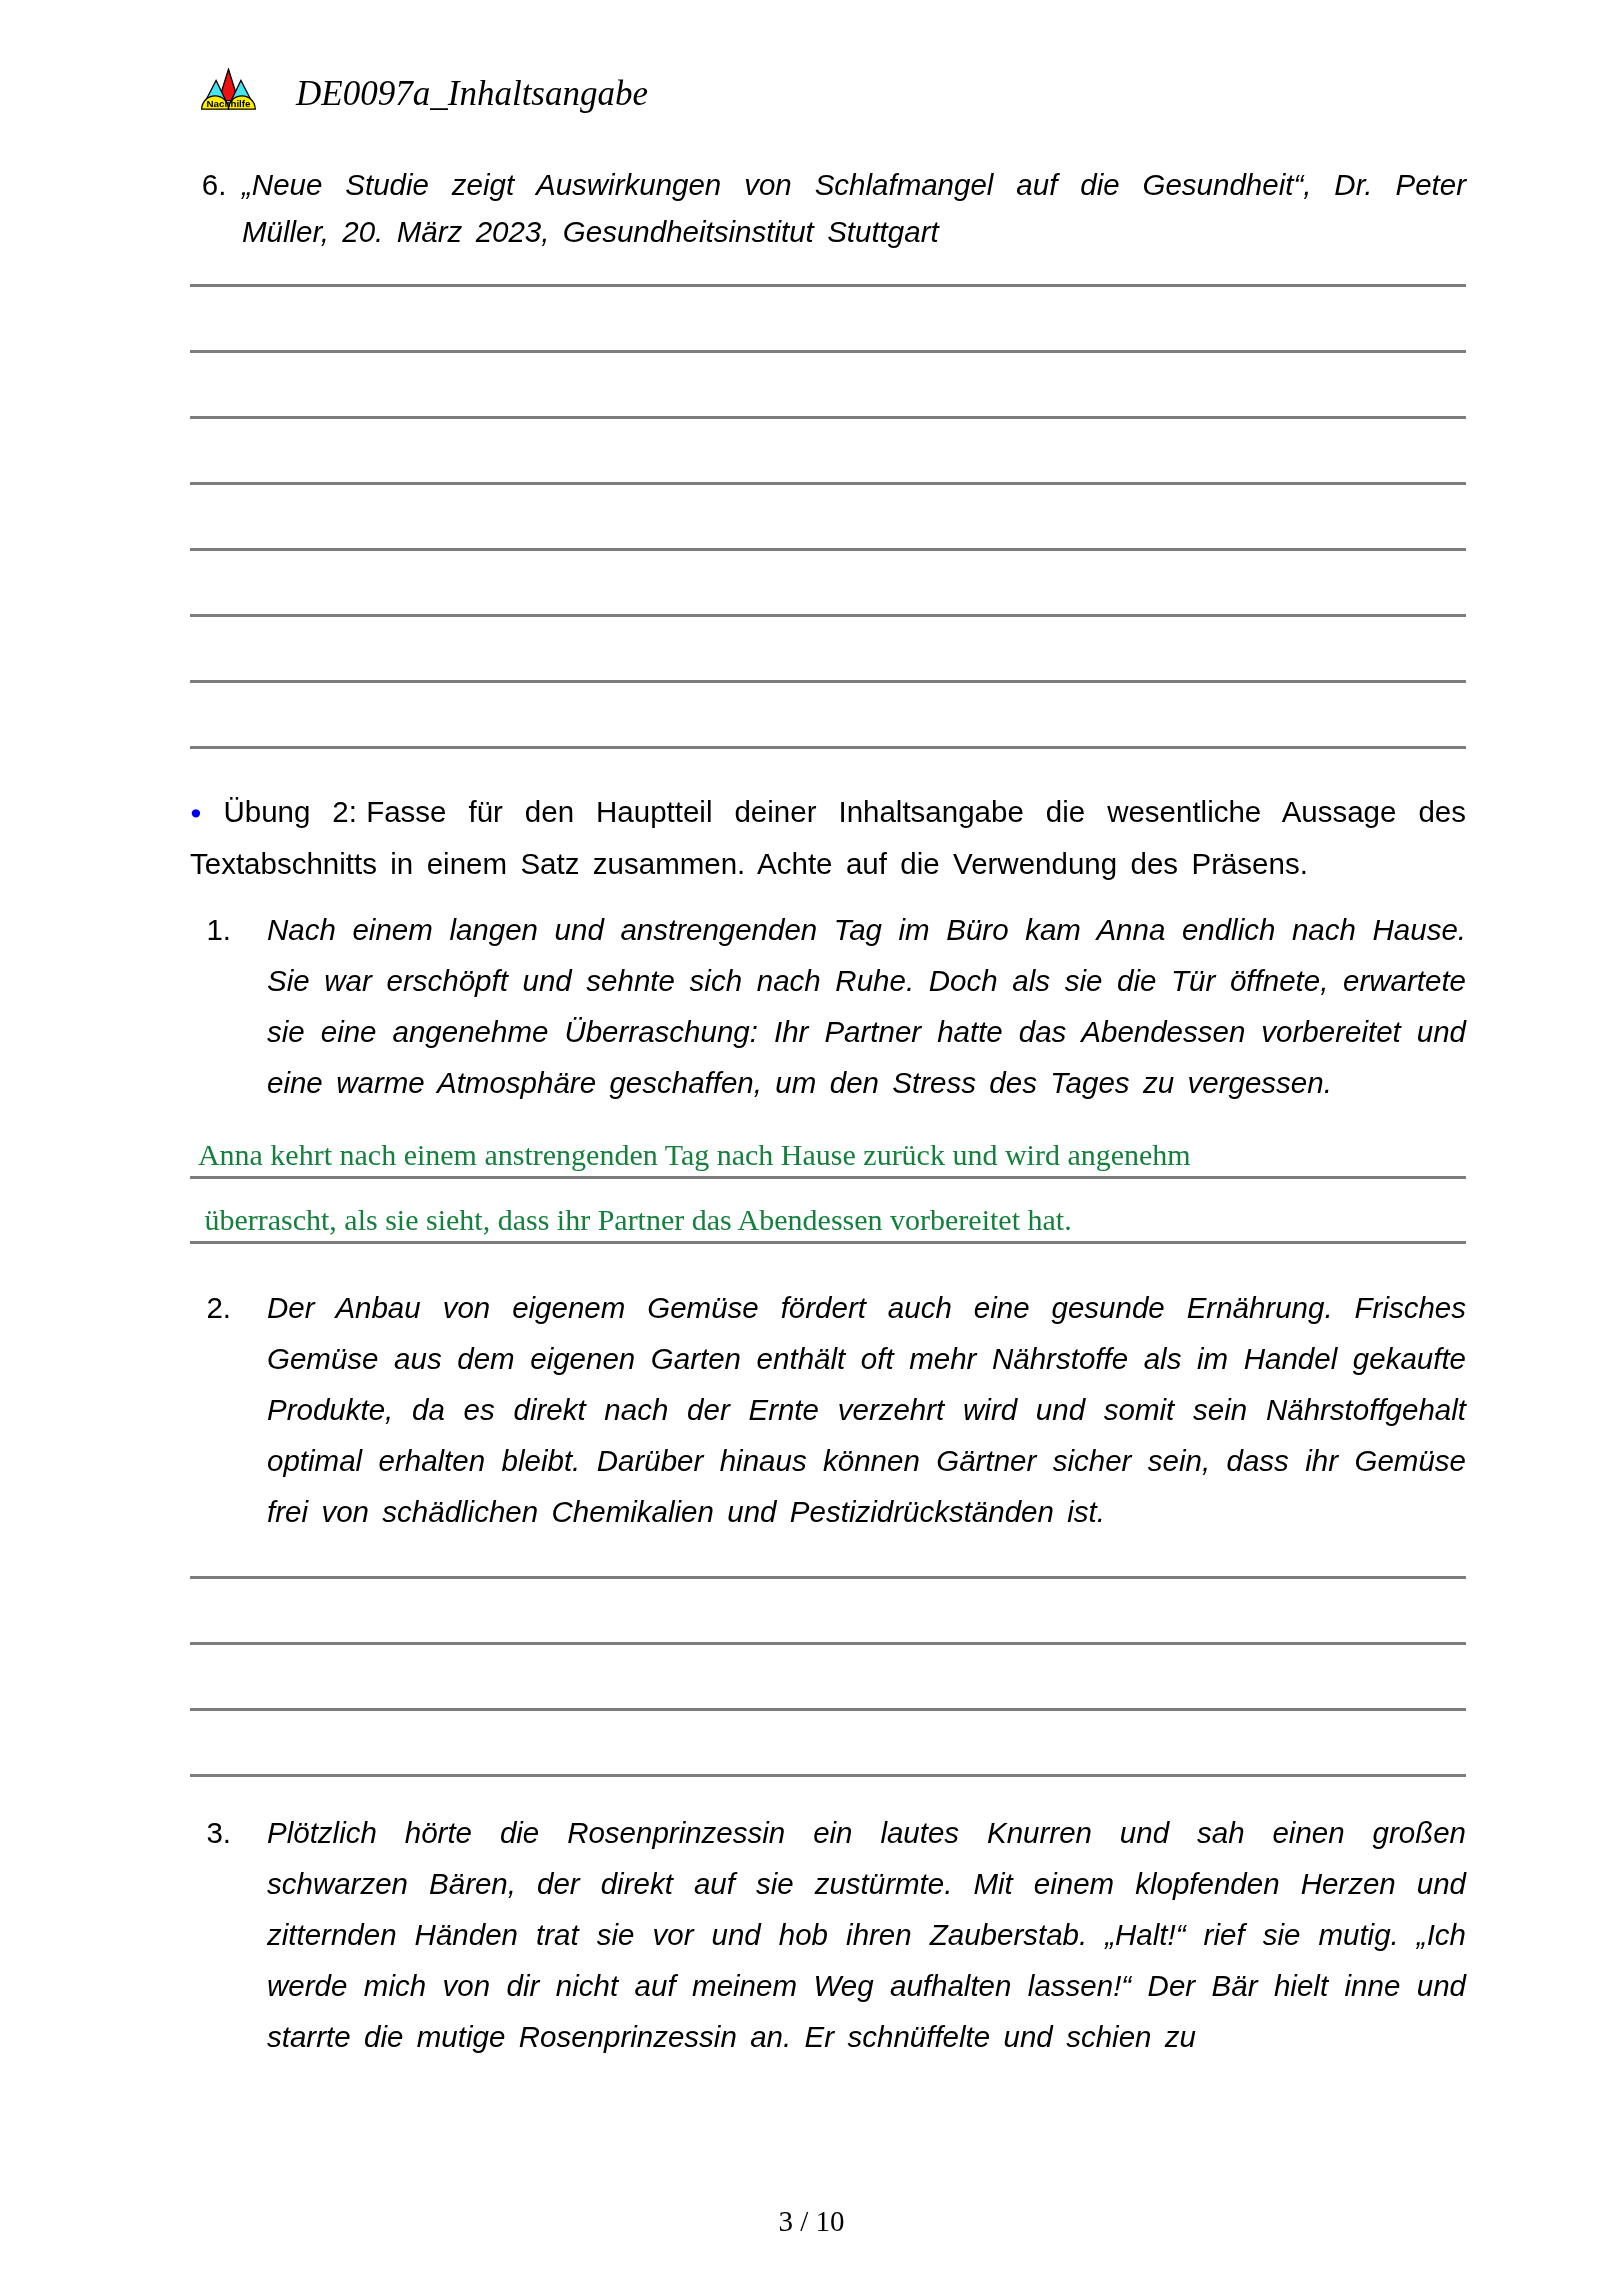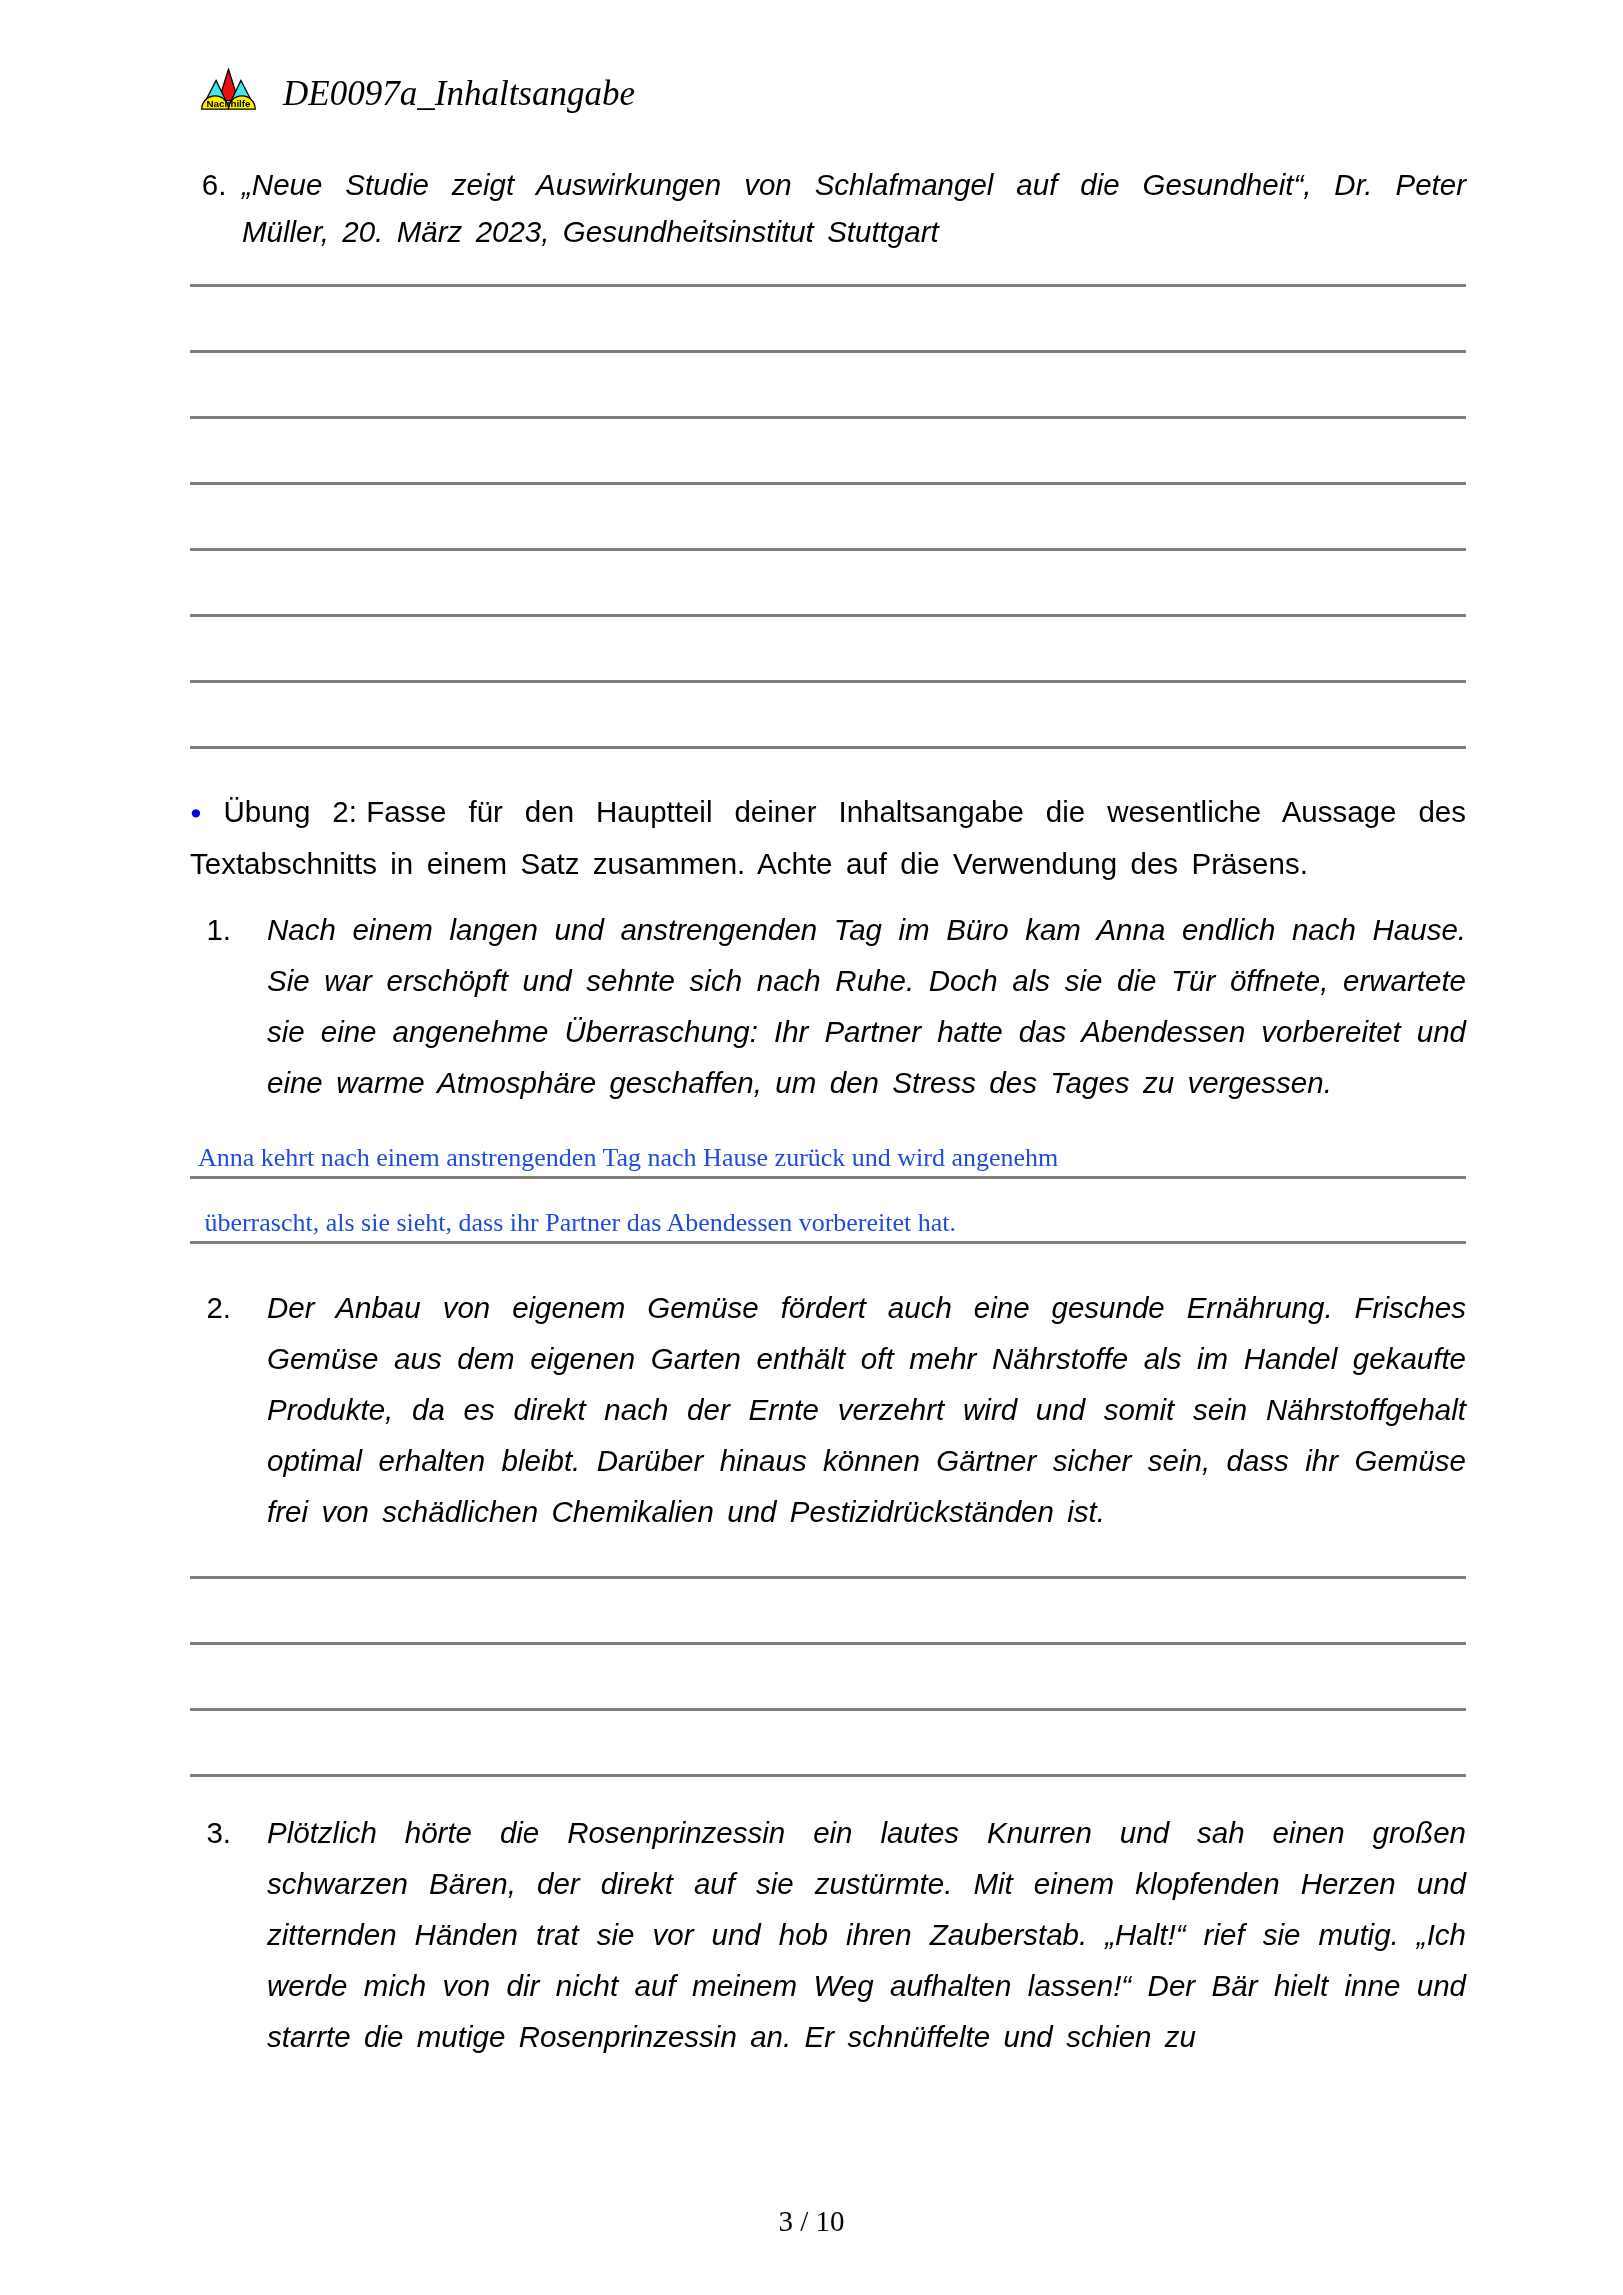--- a/index.html
+++ b/index.html
@@ -8,21 +8,21 @@
 
   .page {
     position: relative;
     width: 1623px; height: 2295px;
     padding: 68px 157px 0 190px;
     overflow: hidden;
     background: #fff;
   }
 
   
-  .header { display: flex; align-items: center; padding-left: 6.5px; height: 51px; }
+  .header { display: flex; align-items: center; padding-left: 6.5px; height: 51px; gap: 13px; }
   .logo { width: 63px; height: 51px; flex: none; }
   .doc-title {
     font-family: "Liberation Serif", serif;
     font-style: italic;
     font-size: 35px;
     margin-left: 23.6px;
     white-space: nowrap;
     text-align: right;
   }
 
@@ -53,23 +53,23 @@
   .hand-line {
     height: 65px;
     border-bottom: 3.3px solid #7d7d7d;
     display: flex;
     align-items: flex-end;
     padding: 0 0 2.6px 7.9px;
   }
   .hand-line.second { padding-left: 14.4px; }
   .hand {
     font-family: cursive;
-    font-size: 26px;
+    font-size: 30px;
     line-height: 1.15;
-    color: #1d4ed8;
+    color: #15803d;
     white-space: nowrap;
     margin-top: 11px;
   }
 
   
   .footer {
     position: absolute;
     top: 2205px; left: 0;
     width: 100%;
     text-align: center;

